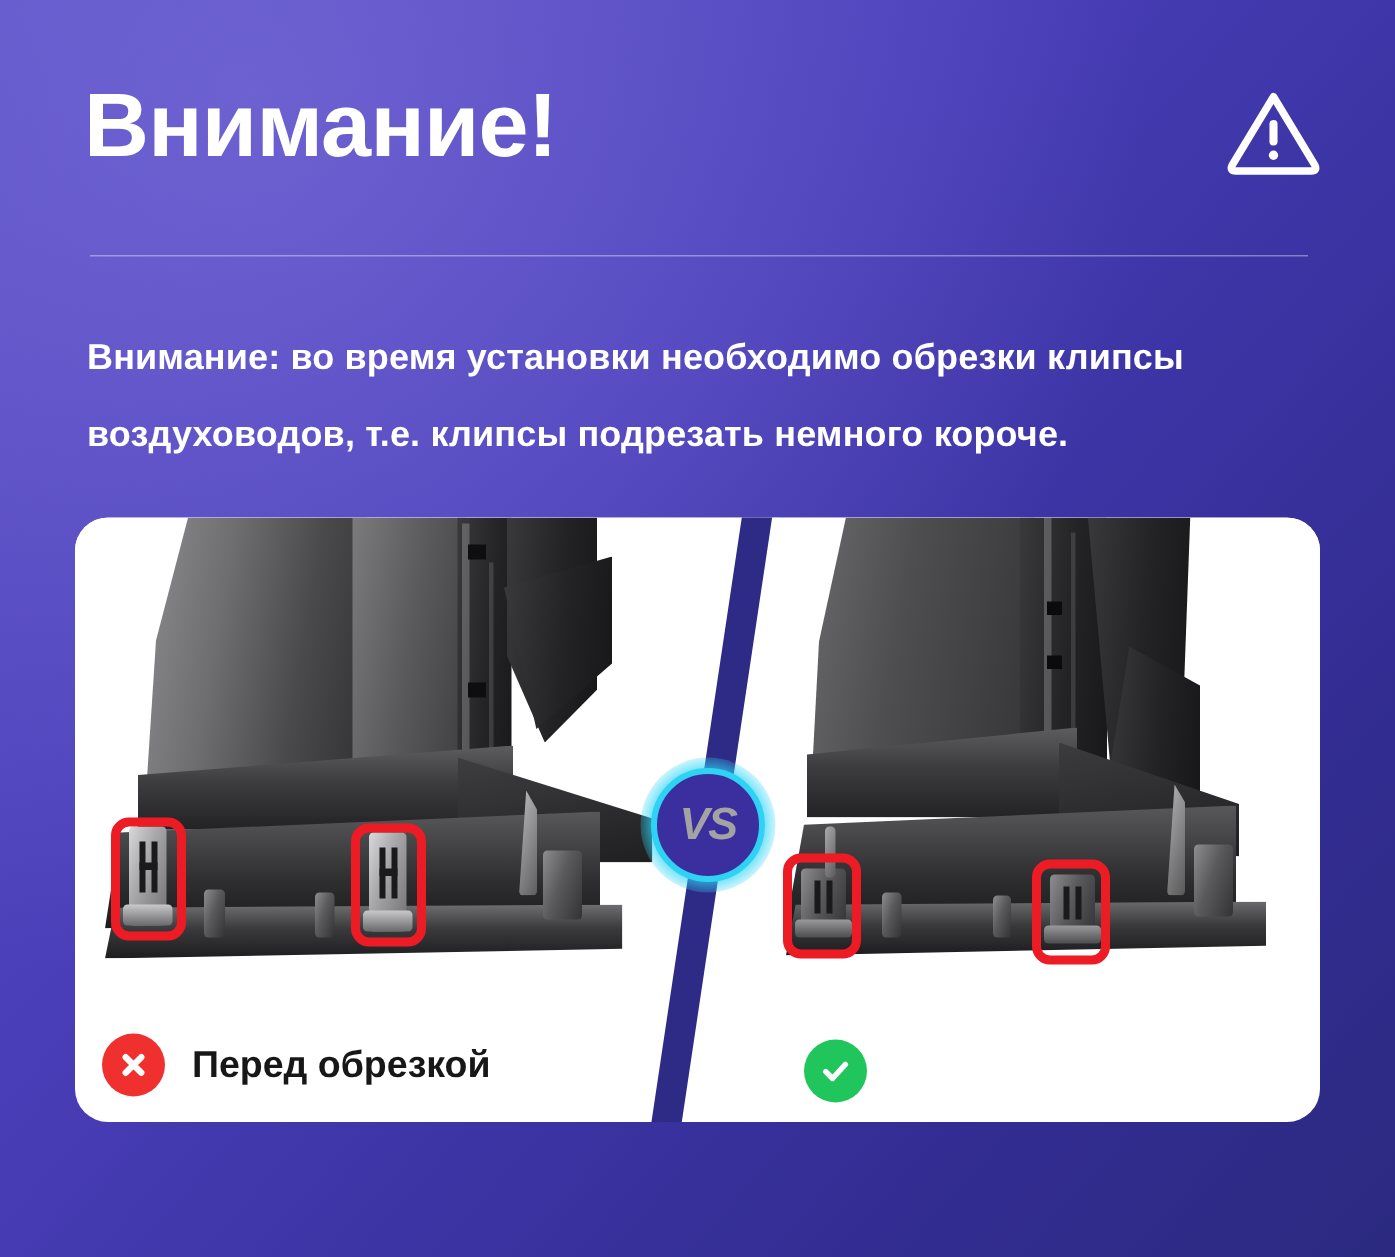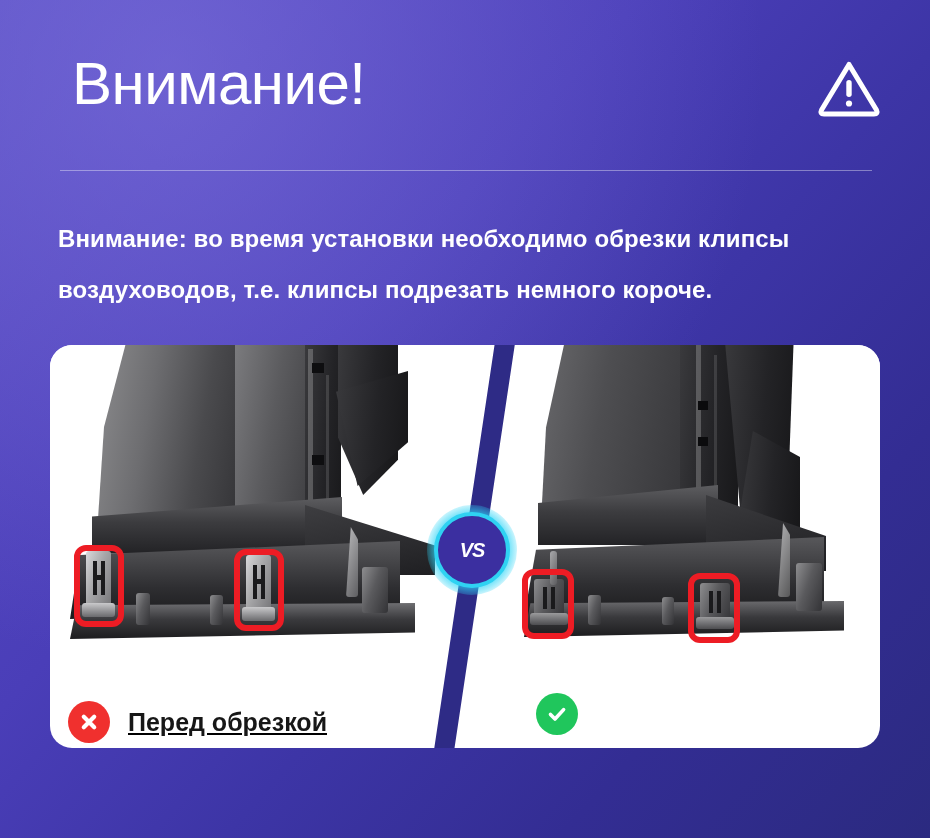--- a/index.html
+++ b/index.html
@@ -38,25 +38,25 @@
 
   
   .header {
     position: absolute;
     left: 0; top: 0;
     width: 930px;
     height: 170px;
   }
   .title {
     position: absolute;
-    left: 72px;
+    left: 56px;
     top: 52px;
     color: #ffffff;
     font-size: 60px;
-    font-weight: 400;
+    font-weight: 700;
     letter-spacing: -0.5px;
     line-height: 1.05;
     white-space: nowrap;
   }
   .warn-icon {
     position: absolute;
     right: 48px;
     top: 58px;
     width: 66px;
     height: 62px;
@@ -193,36 +193,36 @@
     width: 76px; height: 76px;
     border-radius: 50%;
     background: #3b2fa0;
     border: 4px solid #2fd2f2;
     box-sizing: border-box;
     display: flex;
     align-items: center;
     justify-content: center;
   }
   .vs-text {
-    color: #ffffff;
-    font-size: 20px;
+    color: #a3a3a3;
+    font-size: 30px;
     font-weight: 700;
     font-style: italic;
     letter-spacing: -1px;
     line-height: 1;
   }
 
   
   .label-row {
     position: absolute;
     display: flex;
     align-items: center;
     gap: 18px;
   }
-  .label-left  { left: 18px;  top: 356px; text-decoration: underline; }
+  .label-left  { left: 18px;  top: 344px; }
   .label-right { left: 26px;  top: 348px; }
 
   .badge {
     width: 42px;
     height: 42px;
     border-radius: 50%;
     flex: 0 0 auto;
     display: flex;
     align-items: center;
     justify-content: center;

